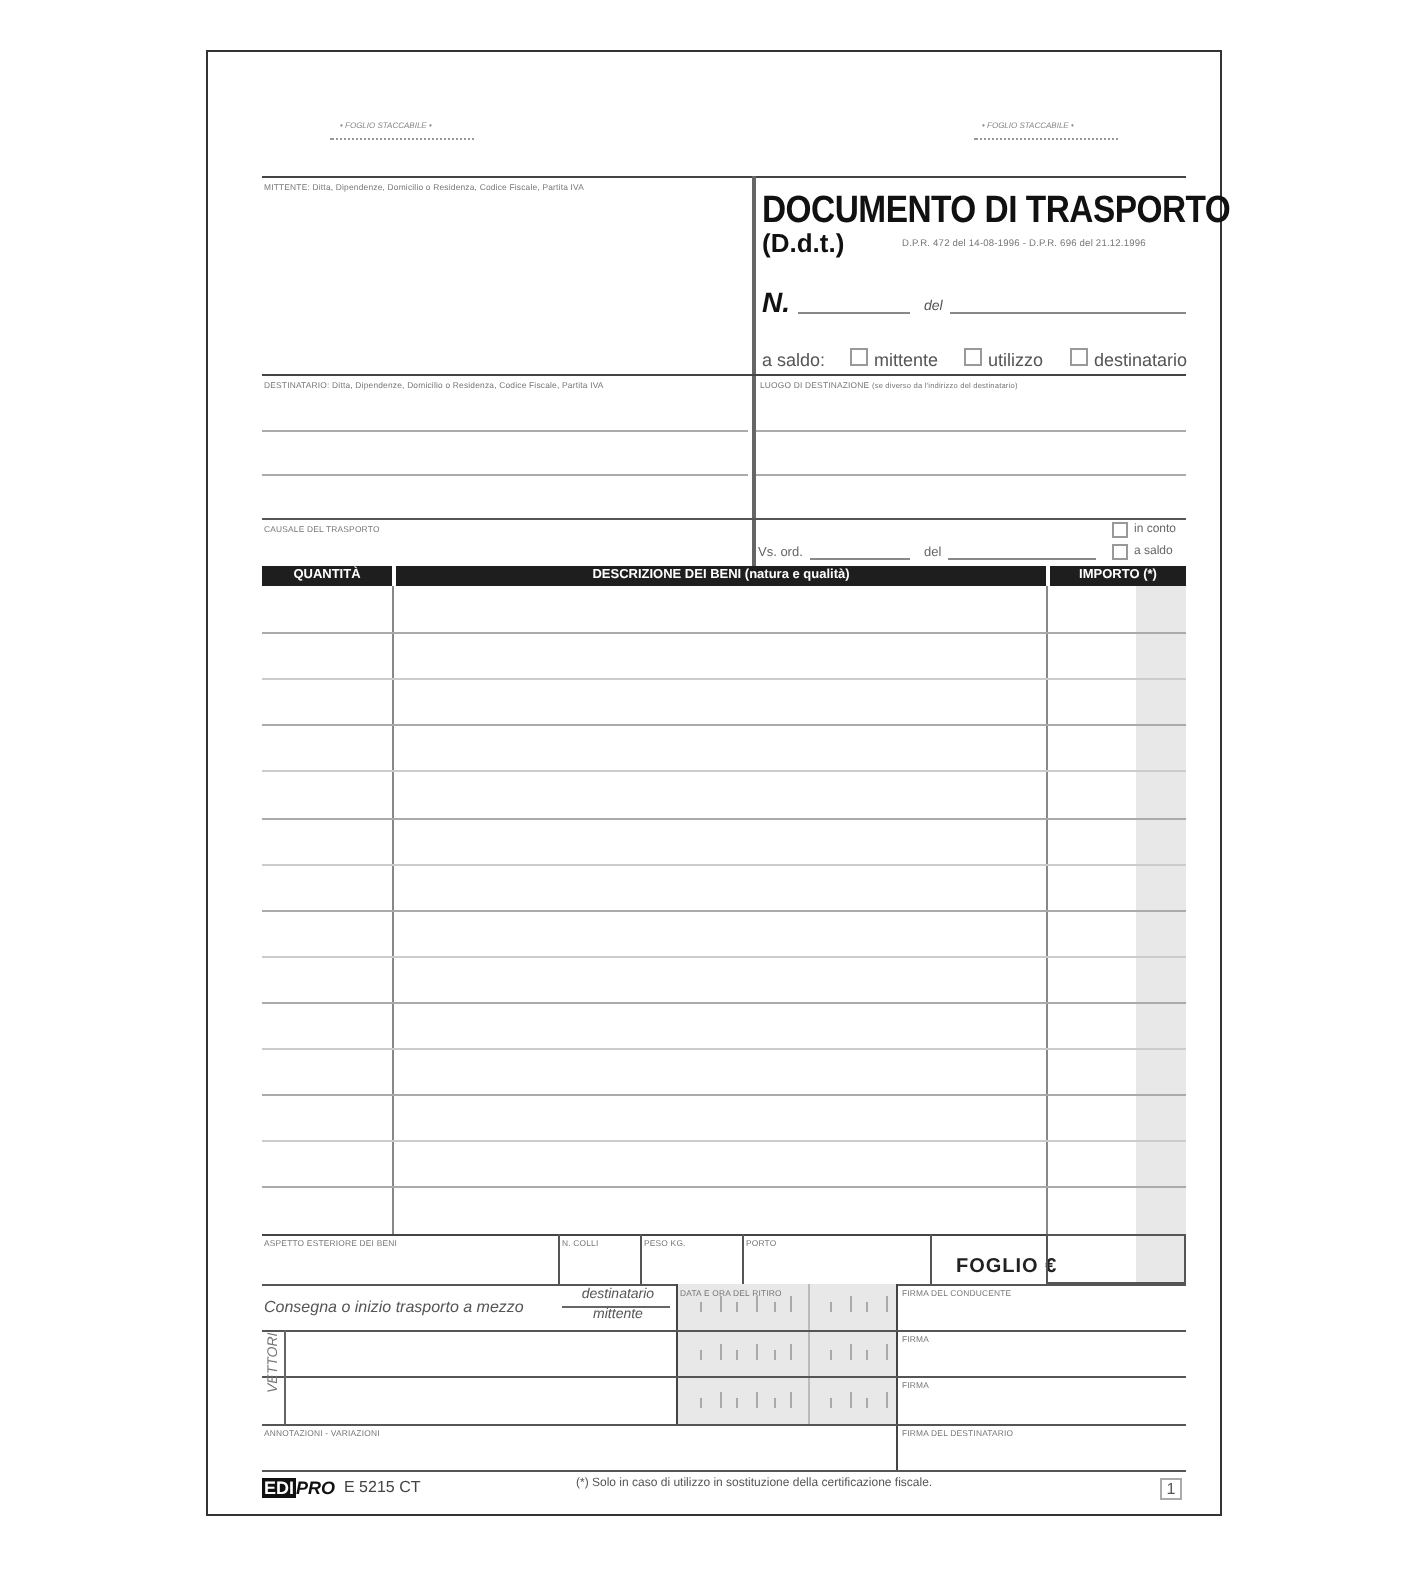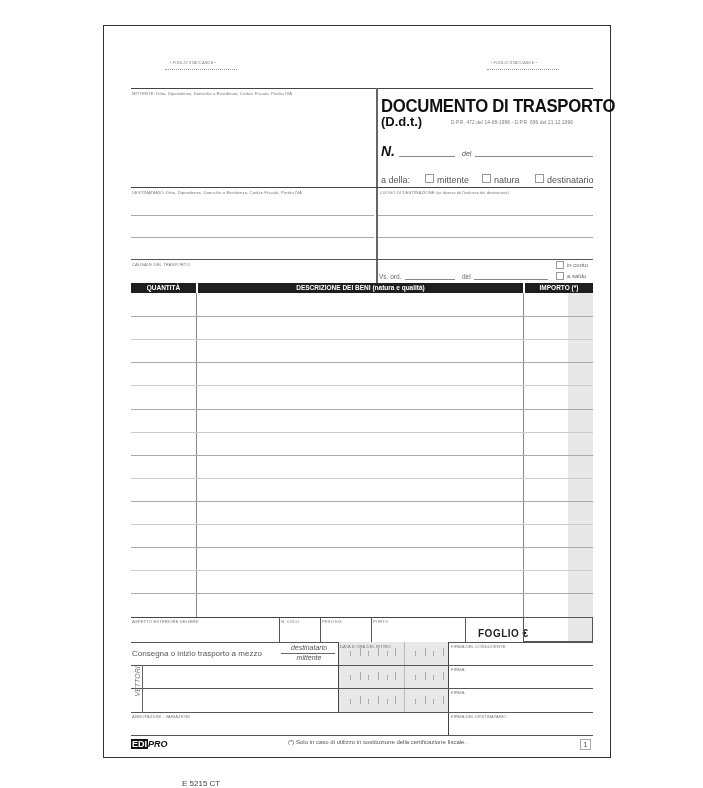--- a/index.html
+++ b/index.html
@@ -37,25 +37,25 @@
 
 <div class="abs" style="left:381px;top:95px;font-size:19px;font-weight:bold;color:#111;letter-spacing:-0.3px;transform:scaleX(0.88);transform-origin:left;white-space:nowrap;">DOCUMENTO DI TRASPORTO</div>
 <div class="abs" style="left:381px;top:114px;font-size:13px;font-weight:bold;color:#111;">(D.d.t.)</div>
 <div class="abs tiny" style="left:451px;top:120px;font-size:4.8px;text-transform:none;">D.P.R. 472 del 14-08-1996 - D.P.R. 696 del 21.12.1996</div>
 
 <div class="abs" style="left:381px;top:143px;font-size:14px;font-weight:bold;font-style:italic;color:#111;">N.</div>
 <div class="hl-thin" style="left:399px;top:156px;width:56px;border-color:#888;"></div>
 <div class="abs" style="left:462px;top:150px;font-size:7px;font-style:italic;color:#555;">del</div>
 <div class="hl-thin" style="left:475px;top:156px;width:118px;border-color:#888;"></div>
 
-<div class="lbl" style="left:381px;top:175px;">a della:</div>
+<div class="lbl" style="left:381px;top:175px;">a saldo:</div>
 <div class="chk" style="left:425px;top:174px;"></div>
 <div class="lbl" style="left:437px;top:175px;">mittente</div>
 <div class="chk" style="left:482px;top:174px;"></div>
-<div class="lbl" style="left:494px;top:175px;">natura</div>
+<div class="lbl" style="left:494px;top:175px;">utilizzo</div>
 <div class="chk" style="left:535px;top:174px;"></div>
 <div class="lbl" style="left:547px;top:175px;">destinatario</div>
 
 <div class="hl-dark" style="left:131px;top:187px;width:462px;"></div>
 <div class="abs tiny" style="left:132px;top:190px;text-transform:none;">DESTINATARIO: Ditta, Dipendenze, Domicilio o Residenza, Codice Fiscale, Partita IVA</div>
 <div class="hl-thin" style="left:131px;top:215px;width:243px;"></div>
 <div class="hl-thin" style="left:131px;top:237px;width:243px;"></div>
 
 <div class="abs tiny" style="left:380px;top:190px;"><span>LUOGO DI DESTINAZIONE</span> <span style="text-transform:none;font-size:3.8px;">(se diverso da l'indirizzo del destinatario)</span></div>
 <div class="hl-thin" style="left:378px;top:215px;width:215px;"></div>
@@ -119,21 +119,21 @@
 <div class="abs tiny" style="left:281px;top:619px;">N. COLLI</div>
 <div class="vl" style="left:320px;top:617px;height:25px;"></div>
 <div class="abs tiny" style="left:322px;top:619px;">PESO KG.</div>
 <div class="vl" style="left:371px;top:617px;height:25px;"></div>
 <div class="abs tiny" style="left:373px;top:619px;">PORTO</div>
 <div class="vl" style="left:465px;top:617px;height:25px;"></div>
 <div class="abs" style="left:478px;top:628px;font-size:10px;font-weight:bold;letter-spacing:0.5px;color:#222;">FOGLIO €</div>
 <div class="abs" style="left:523px;top:617px;width:70px;height:25px;border:1.5px solid #555;box-sizing:border-box;"></div>
 
 <div class="hl" style="left:131px;top:642px;width:462px;"></div>
-<div class="abs" style="left:132px;top:649px;font-size:8px;color:#555;">Consegna o inizio trasporto a mezzo</div>
+<div class="abs" style="left:132px;top:649px;font-size:8px;font-style:italic;color:#555;">Consegna o inizio trasporto a mezzo</div>
 <div class="abs" style="left:283px;top:644px;font-size:7px;font-style:italic;color:#555;width:52px;text-align:center;">destinatario</div>
 <div class="hl" style="left:281px;top:653px;width:54px;border-color:#666;"></div>
 <div class="abs" style="left:283px;top:654px;font-size:7px;font-style:italic;color:#555;width:52px;text-align:center;">mittente</div>
 
 <div class="grey" style="left:338px;top:642px;width:110px;height:70px;"></div>
 <div class="abs tiny" style="left:340px;top:644px;">DATA E ORA DEL RITIRO</div>
 <div class="vl" style="left:338px;top:642px;height:70px;border-color:#444;"></div>
 <div class="vl" style="left:404px;top:642px;height:70px;border-color:#bbb;"></div>
 <div class="vl" style="left:448px;top:642px;height:93px;border-color:#444;"></div>
 <div id="ticks">
@@ -182,15 +182,15 @@
 
 <div class="hl" style="left:131px;top:712px;width:462px;"></div>
 <div class="abs tiny" style="left:132px;top:714px;">ANNOTAZIONI - VARIAZIONI</div>
 <div class="abs tiny" style="left:451px;top:714px;">FIRMA DEL DESTINATARIO</div>
 <div class="abs" style="left:131px;top:719px;width:315px;height:15px;"></div>
 <div class="abs" style="left:450px;top:719px;width:143px;height:15px;"></div>
 
 <div class="hl-dark" style="left:131px;top:735px;width:462px;border-color:#555;"></div>
 
 <div class="abs" style="left:131px;top:739px;font-size:9px;white-space:nowrap;"><span style="background:#111;color:#fff;font-weight:bold;padding:0 1px;">EDI</span><span style="font-style:italic;font-weight:bold;color:#111;">PRO</span></div>
-<div class="abs" style="left:182px;top:739px;font-size:8px;color:#444;margin-top:40px;">E 5215 CT</div>
+<div class="abs" style="left:172px;top:739px;font-size:8px;color:#444;">E 5215 CT</div>
 <div class="abs" style="left:288px;top:739px;font-size:6px;color:#555;white-space:nowrap;">(*) Solo in caso di utilizzo in sostituzione della certificazione fiscale.</div>
 <div class="abs" style="left:580px;top:739px;width:11px;height:11px;border:1px solid #aaa;box-sizing:border-box;font-size:8px;color:#555;text-align:center;line-height:10px;">1</div>
 
 </body></html>

